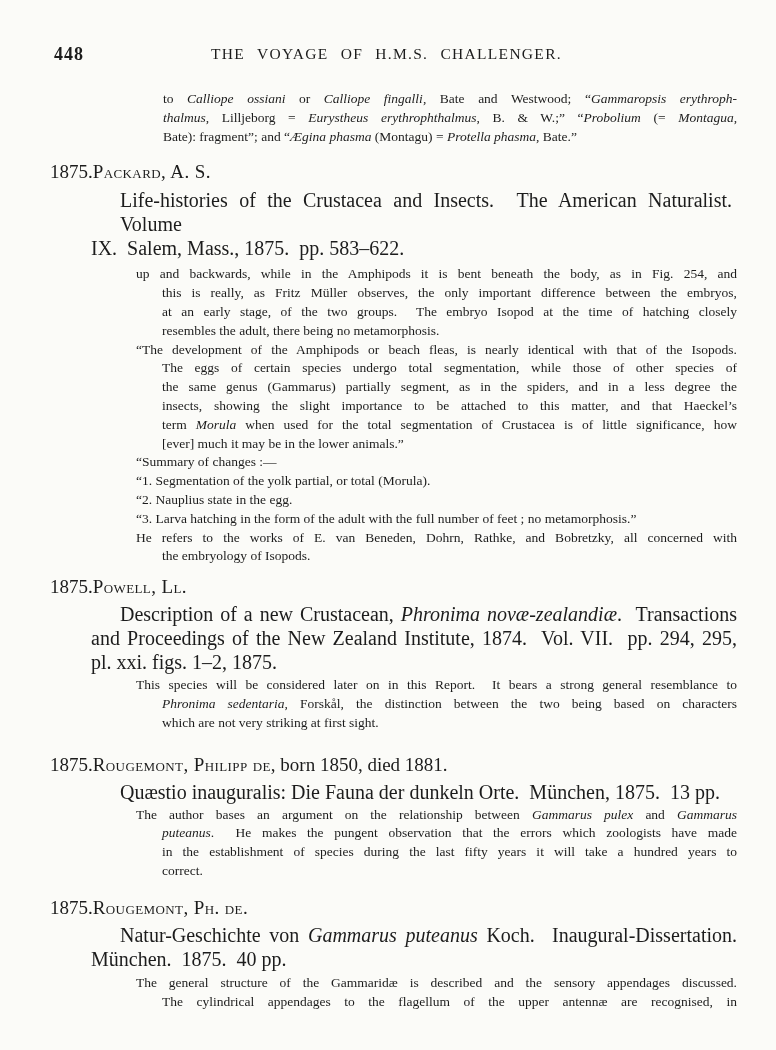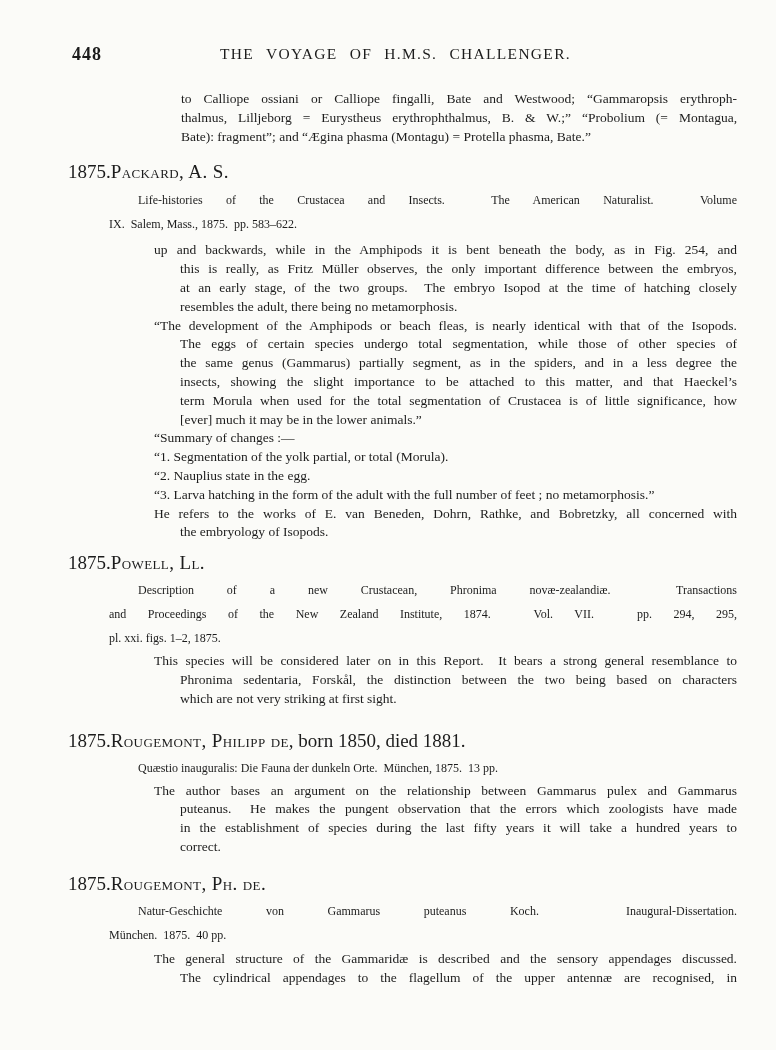--- a/index.html
+++ b/index.html
@@ -5,45 +5,45 @@
   html,body{margin:0;padding:0;}
   body{
     width:776px;height:1050px;
     background:#fbfbf8;color:#1c1c1c;
     font-family:"Liberation Serif","DejaVu Serif",serif;
     -webkit-font-smoothing:antialiased;
   }
   .page{
     position:relative;box-sizing:border-box;
     width:776px;height:1050px;
-    padding:44px 39px 0 68px;
+    padding:44px 39px 0 50px;
     overflow:hidden;
   }
   
   .hdr{position:relative;height:20px;}
   .pagenum{position:absolute;left:4px;top:0;font-size:18px;font-weight:700;letter-spacing:1px;}
   .runtitle{
     position:absolute;left:0;right:14px;top:1px;text-align:center;
     font-size:15.5px;font-weight:400;letter-spacing:1.3px;word-spacing:7px;
   }
   
   .ln{text-align:left;}
   .ln.j{text-align:justify;text-align-last:justify;}
-  .it{}
+  .it{font-style:italic;}
   .sc{font-variant:small-caps;letter-spacing:.4px;}
   
   .smalltext .ln{font-size:13.5px;line-height:18.8px;}
   .intro{margin-left:113px;margin-top:26px;}
   .note{margin-left:112px;}
   .note.hang .ln:first-child{margin-left:-26px;}
   
   .ehead{display:flex;font-size:19px;line-height:24px;}
   .year{min-width:41px;}
   .title{margin-left:41px;}
-  .title .ln{font-size:12px;line-height:24px;}
+  .title .ln{font-size:20px;line-height:24px;}
   .title .ln:first-child{margin-left:29px;}
   
   #e1 .ehead{margin-top:14px;}
   #e1 .title{margin-top:4px;}
   #e1 .notes{margin-top:5px;}
   #e2 .ehead{margin-top:9px;}
   #e2 .title{margin-top:3px;}
   #e2 .notes{margin-top:2px;}
   #e3 .ehead{margin-top:20px;}
   #e3 .title{margin-top:3px;}

